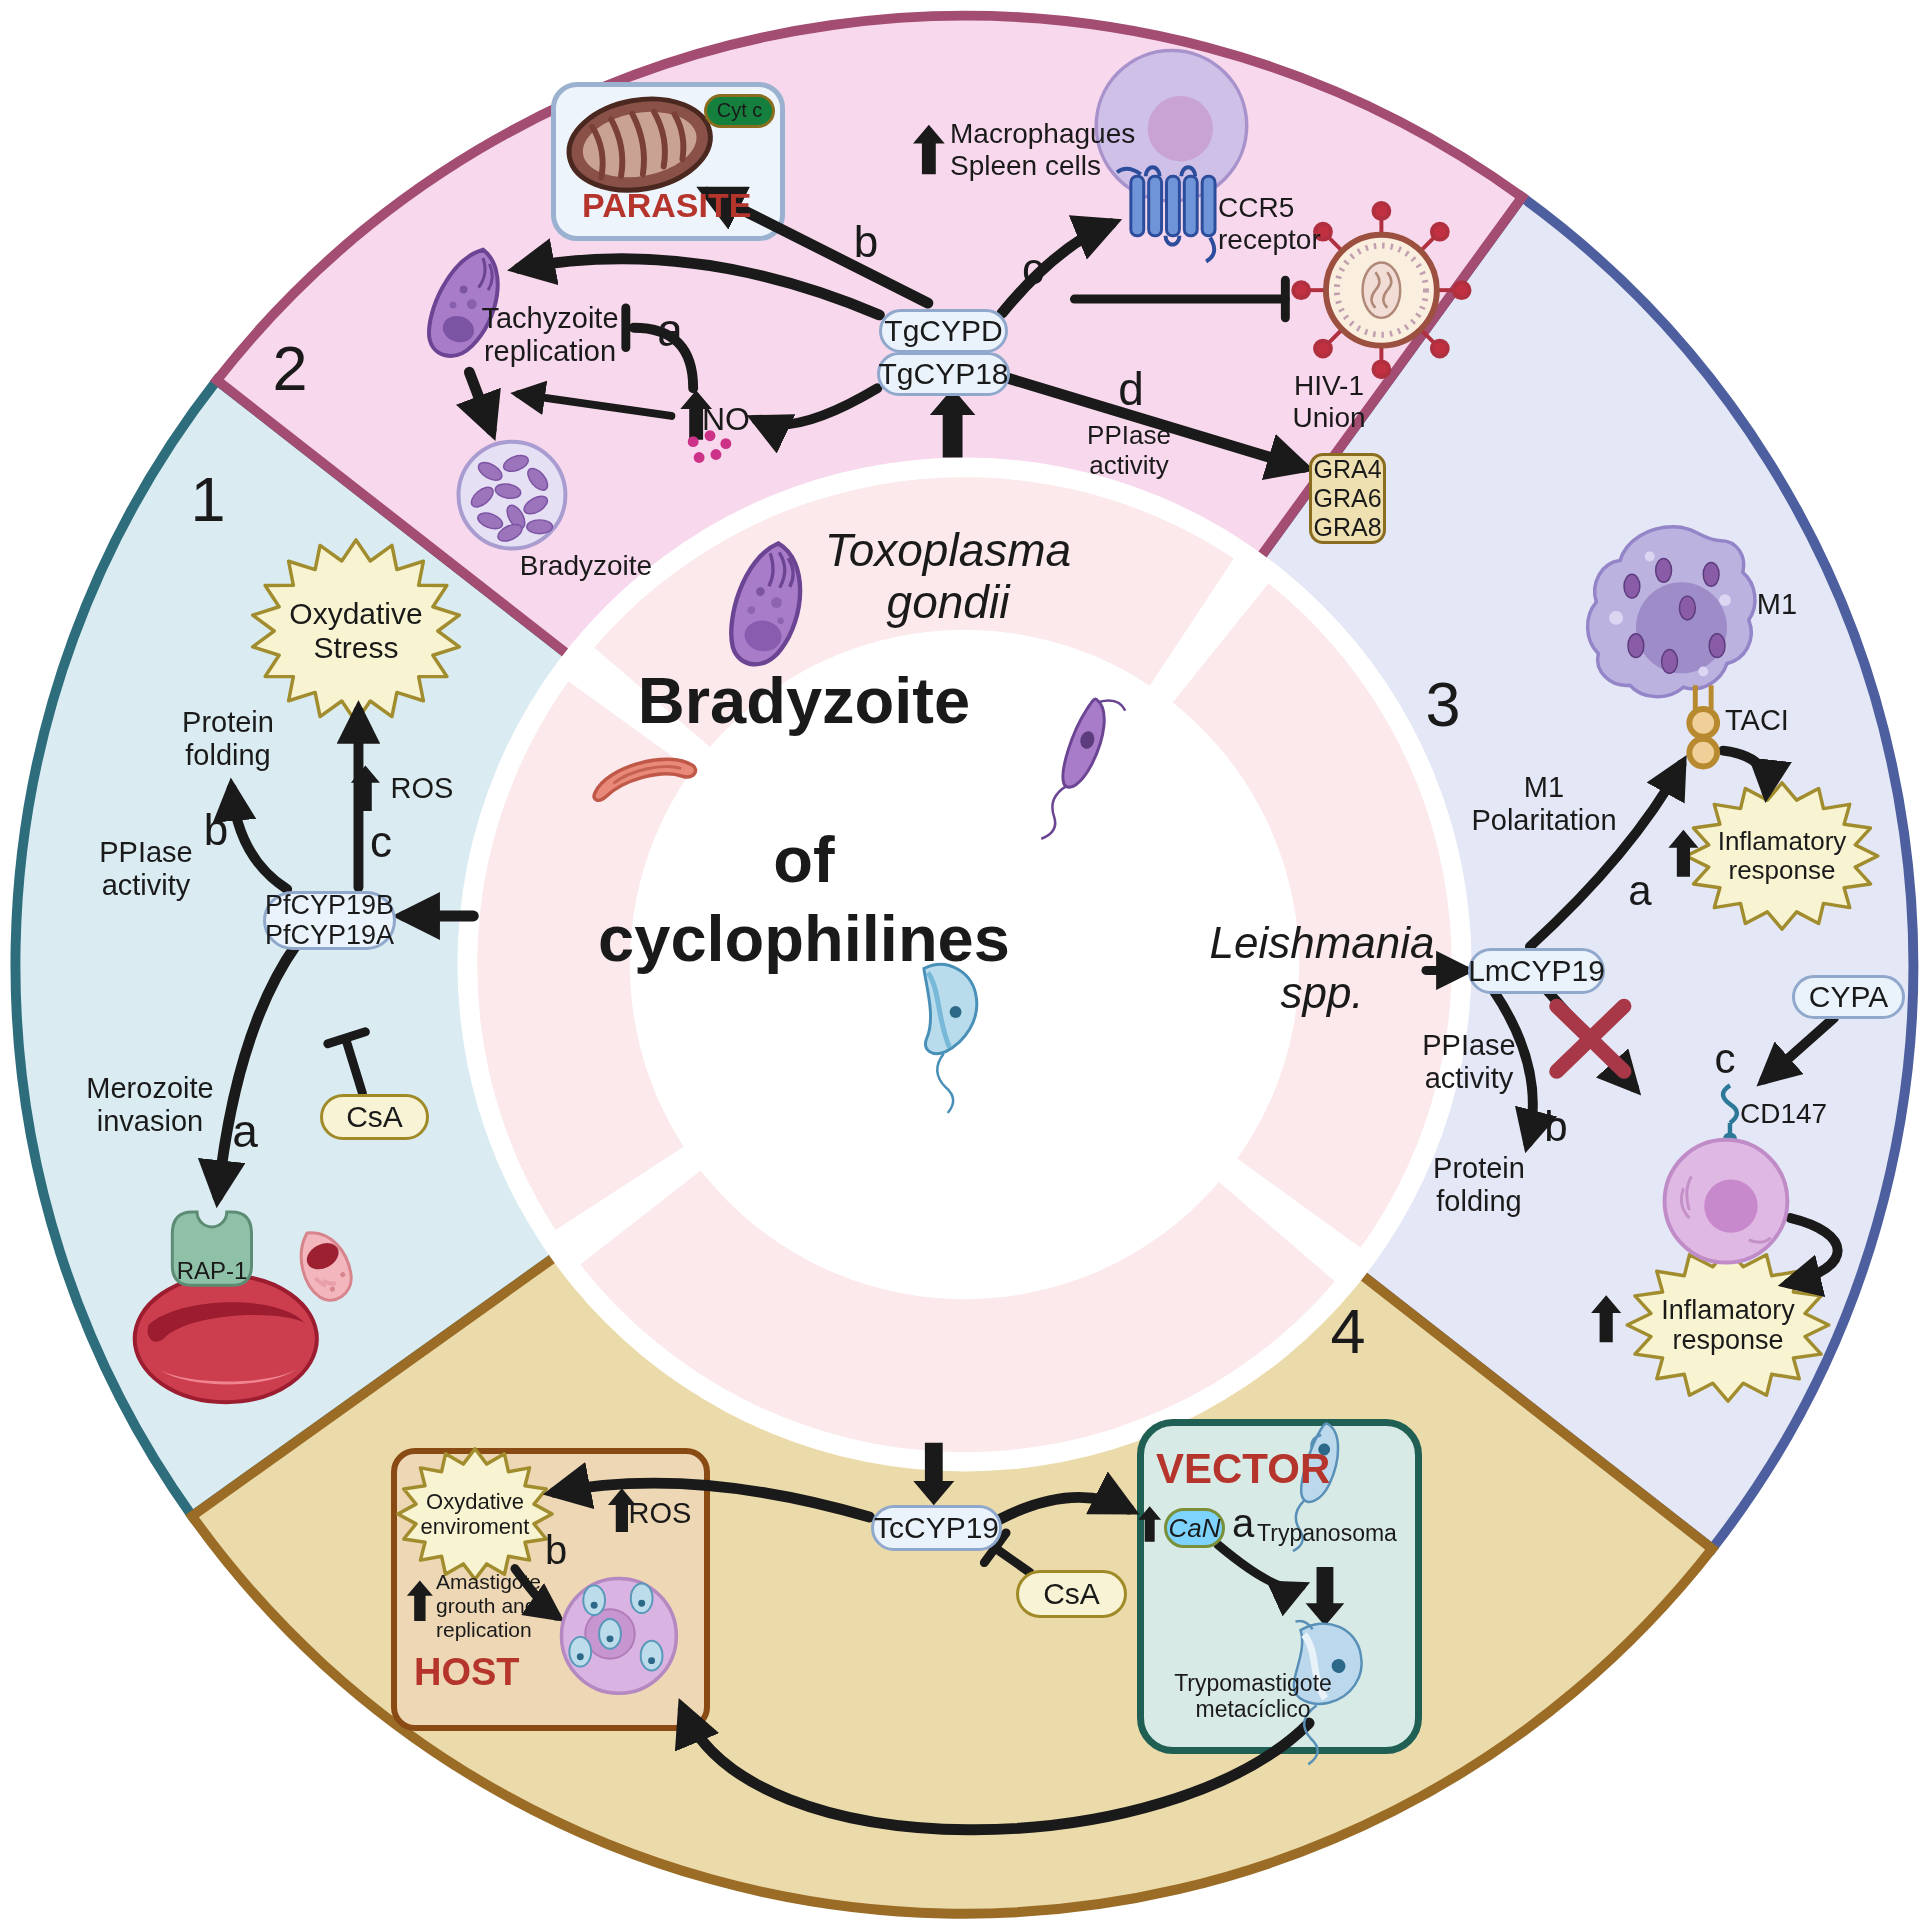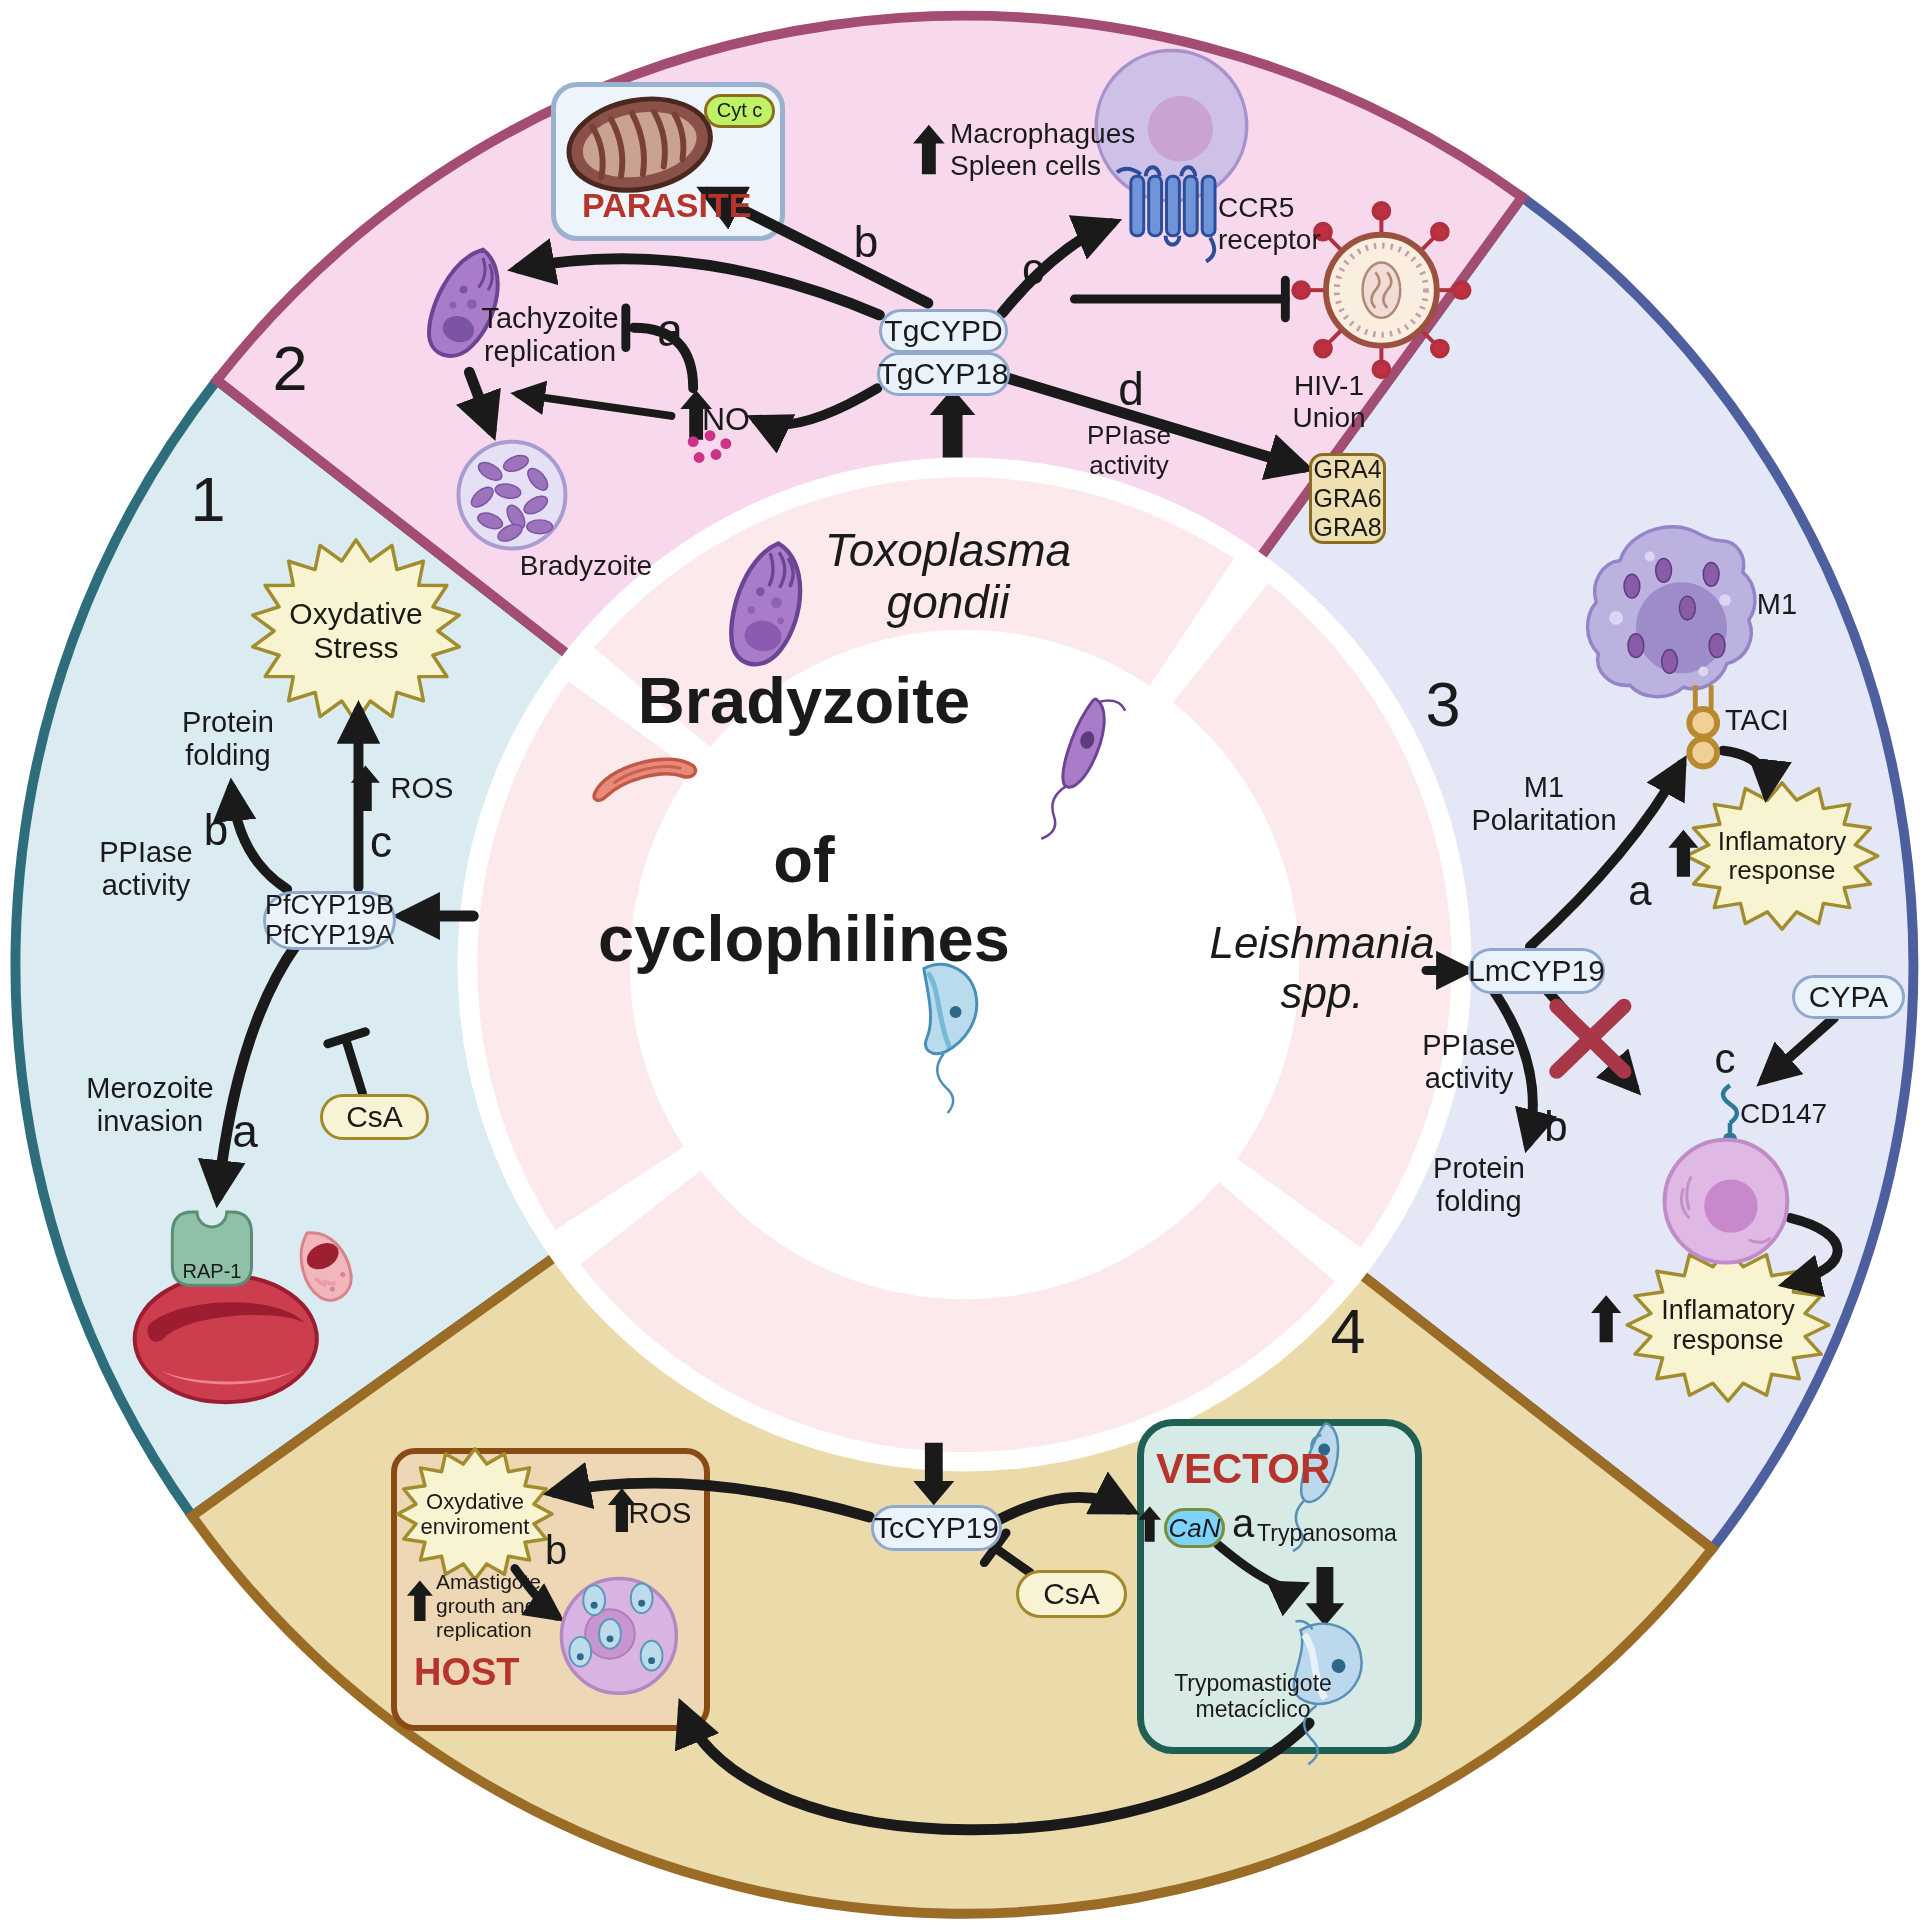--- a/index.html
+++ b/index.html
@@ -10,21 +10,21 @@
        line-height:1.14;color:#1a1a1a;z-index:3;}
   .lbl-left{position:absolute;transform:translate(0,-50%);text-align:left;white-space:pre-line;
        line-height:1.14;color:#1a1a1a;z-index:3;}
   .italic{font-style:italic;}
   .num{font-size:63px;font-weight:500;}
   .letter{font-size:44px;}
   .pill{position:absolute;display:flex;align-items:center;justify-content:center;
         background:#eaf2fb;border:3px solid #8fa8cc;border-radius:989px;
         font-size:30px;z-index:3;text-align:center;white-space:pre-line;line-height:1.08;}
   .pill-yellow{background:#f8f3d4;border-color:#a08a28;}
-  .pill-tan{background:#bef264;border-color:#8a6d1e;}
+  .pill-tan{background:#15803d;border-color:#8a6d1e;}
   .pill-green{background:#7dd3fc;border-color:#7a8f3a;font-style:italic;}
   .gra-box{position:absolute;background:#eee0b0;border:3px solid #8a6d1e;border-radius:14px;
         font-size:25px;line-height:1.15;display:flex;align-items:center;justify-content:center;
         text-align:left;white-space:pre-line;z-index:3;}
   .bigbox{position:absolute;z-index:1;}
   #parasite-box{left:551px;top:82px;width:224px;height:149px;background:#eef4fb;
         border:5px solid #9ab2cf;border-radius:26px;}
   #host-box{left:391px;top:1448px;width:307px;height:271px;background:#edd7b4;
         border:6px solid #8a4a14;border-radius:24px;}
   #vector-box{left:1137px;top:1419px;width:271px;height:321px;background:#d8eae6;
@@ -399,21 +399,21 @@
   <div class="lbl letter" style="left:216px;top:830px;">b</div>
   <div class="lbl letter" style="left:381px;top:842px;">c</div>
   <div class="lbl" style="left:146px;top:869px;font-size:29px;">PPIase
 activity</div>
   <div class="pill" style="left:263px;top:891px;width:127px;height:53px;font-size:27px;border-radius:30px;">PfCYP19B
 PfCYP19A</div>
   <div class="pill pill-yellow" style="left:320px;top:1094px;width:103px;height:40px;">CsA</div>
   <div class="lbl" style="left:150px;top:1105px;font-size:29px;">Merozoite
 invasion</div>
   <div class="lbl letter" style="left:245px;top:1131px;font-size:46px;">a</div>
-  <div class="lbl" style="left:212px;top:1271px;font-size:20px;">RAP-1</div>
+  <div class="lbl" style="left:212px;top:1271px;font-size:24px;">RAP-1</div>
 
   <div class="lbl" style="left:1777px;top:605px;font-size:29px;">M1</div>
   <div class="lbl-left" style="left:1725px;top:721px;font-size:29px;">TACI</div>
   <div class="lbl" style="left:1544px;top:804px;font-size:29px;">M1
 Polaritation</div>
   <div class="lbl letter" style="left:1640px;top:891px;font-size:42px;">a</div>
   <div class="pill" style="left:1468px;top:948px;width:131px;height:40px;">LmCYP19</div>
   <div class="pill" style="left:1792px;top:975px;width:107px;height:38px;">CYPA</div>
   <div class="lbl" style="left:1469px;top:1062px;font-size:29px;">PPIase
 activity</div>

